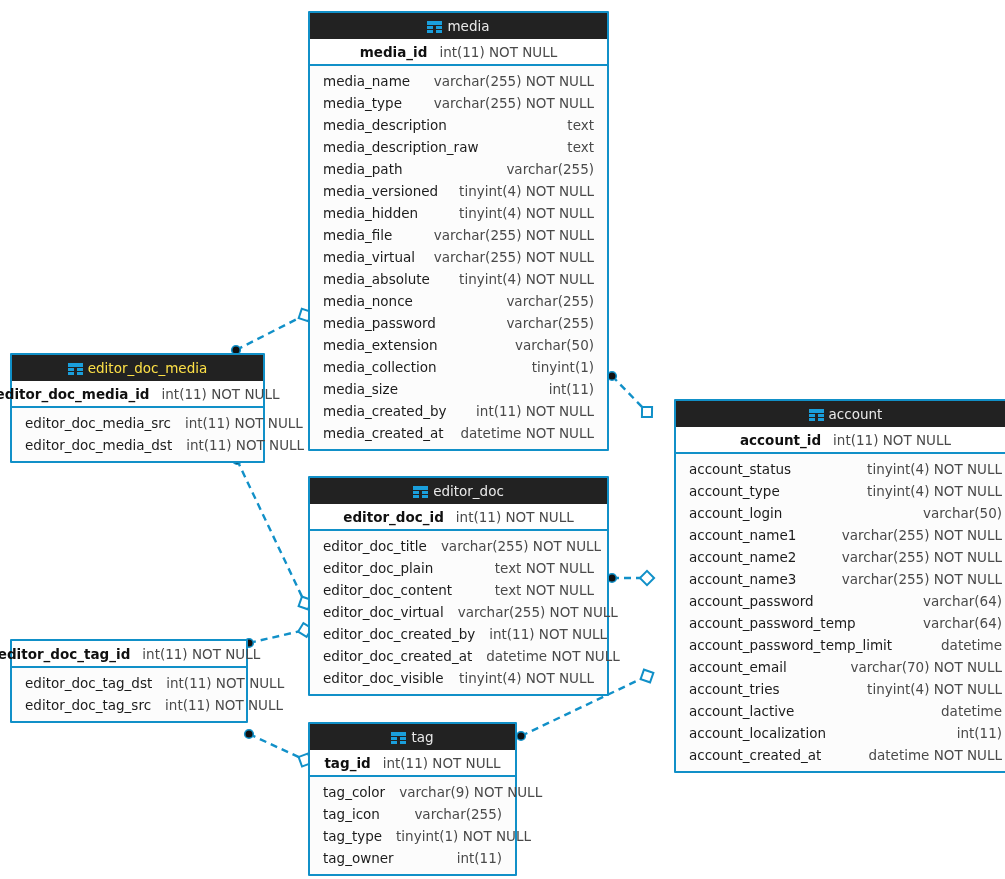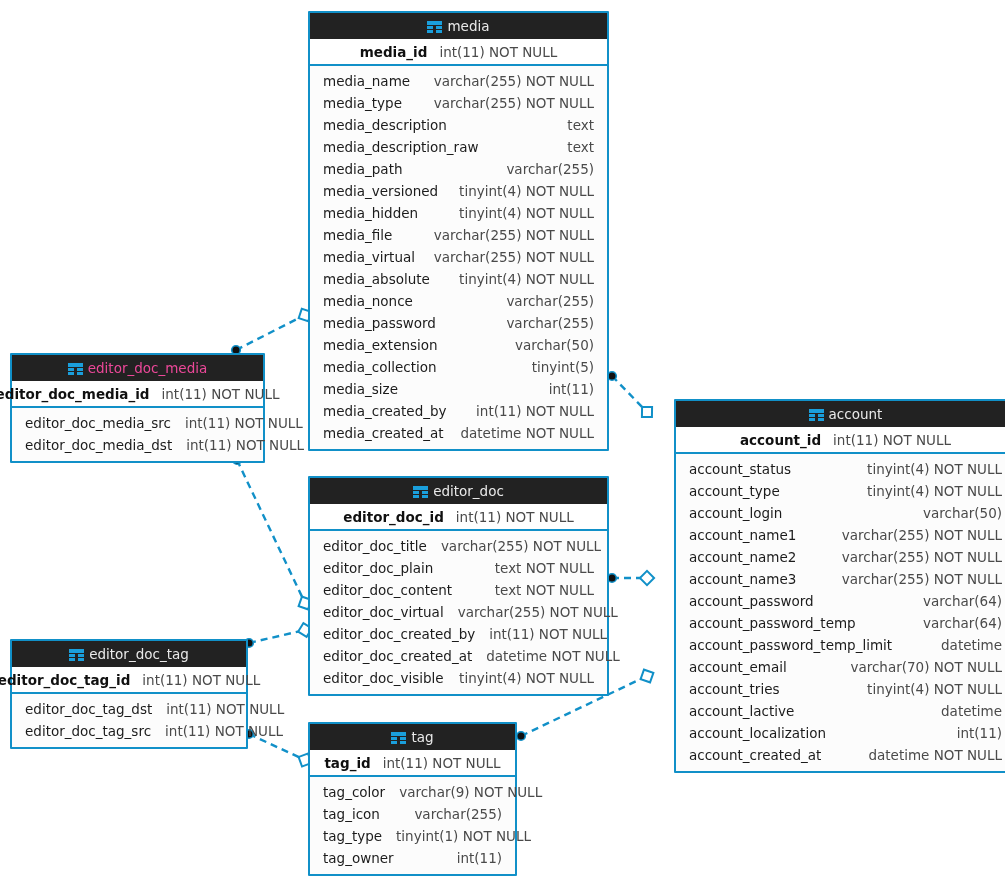--- a/index.html
+++ b/index.html
@@ -203,38 +203,38 @@
         <div class="col-row">
           <span class="col-name">media_password</span>
           <span class="col-type">varchar(255)</span>
         </div>
         <div class="col-row">
           <span class="col-name">media_extension</span>
           <span class="col-type">varchar(50)</span>
         </div>
         <div class="col-row">
           <span class="col-name">media_collection</span>
-          <span class="col-type">tinyint(5)</span>
+          <span class="col-type">tinyint(1)</span>
         </div>
         <div class="col-row">
           <span class="col-name">media_size</span>
           <span class="col-type">int(11)</span>
         </div>
         <div class="col-row">
           <span class="col-name">media_created_by</span>
           <span class="col-type">int(11) NOT NULL</span>
         </div>
         <div class="col-row">
           <span class="col-name">media_created_at</span>
           <span class="col-type">datetime NOT NULL</span>
         </div>
       </div>
     </div>
     <div class="entity" style="left: 10px; top: 353px; width: 255px; border-color: rgb(17, 144, 200);">
-      <div class="ent-header" style="background: rgb(34, 34, 34); color: #ec4899;"><span class="tbl-icon"><span class="g-top"></span><span class="g-c g-c1"></span><span class="g-c g-c2"></span><span class="g-c g-c3"></span><span class="g-c g-c4"></span></span><span>editor_doc_media</span></div>
+      <div class="ent-header" style="background: rgb(34, 34, 34); color: #fde047;"><span class="tbl-icon"><span class="g-top"></span><span class="g-c g-c1"></span><span class="g-c g-c2"></span><span class="g-c g-c3"></span><span class="g-c g-c4"></span></span><span>editor_doc_media</span></div>
       <div class="pk-row" style="border-bottom-color: rgb(17, 144, 200);">
         <span class="col-name">editor_doc_media_id</span>
         <span class="col-type">int(11) NOT NULL</span>
       </div>
       <div class="cols">
         <div class="col-row">
           <span class="col-name">editor_doc_media_src</span>
           <span class="col-type">int(11) NOT NULL</span>
         </div>
         <div class="col-row">
@@ -339,21 +339,20 @@
           <span class="col-name">editor_doc_created_at</span>
           <span class="col-type">datetime NOT NULL</span>
         </div>
         <div class="col-row">
           <span class="col-name">editor_doc_visible</span>
           <span class="col-type">tinyint(4) NOT NULL</span>
         </div>
       </div>
     </div>
     <div class="entity" style="left: 10px; top: 639px; width: 238px; border-color: rgb(17, 144, 200);">
-      <div class="ent-header" style="background: rgb(34, 34, 34); color: rgb(233, 233, 233);"><span class="tbl-icon"><span class="g-top"></span><span class="g-c g-c1"></span><span class="g-c g-c2"></span><span class="g-c g-c3"></span><span class="g-c g-c4"></span></span><span>editor_doc_tag</span></div>
       <div class="pk-row" style="border-bottom-color: rgb(17, 144, 200);">
         <span class="col-name">editor_doc_tag_id</span>
         <span class="col-type">int(11) NOT NULL</span>
       </div>
       <div class="cols">
         <div class="col-row">
           <span class="col-name">editor_doc_tag_dst</span>
           <span class="col-type">int(11) NOT NULL</span>
         </div>
         <div class="col-row">

